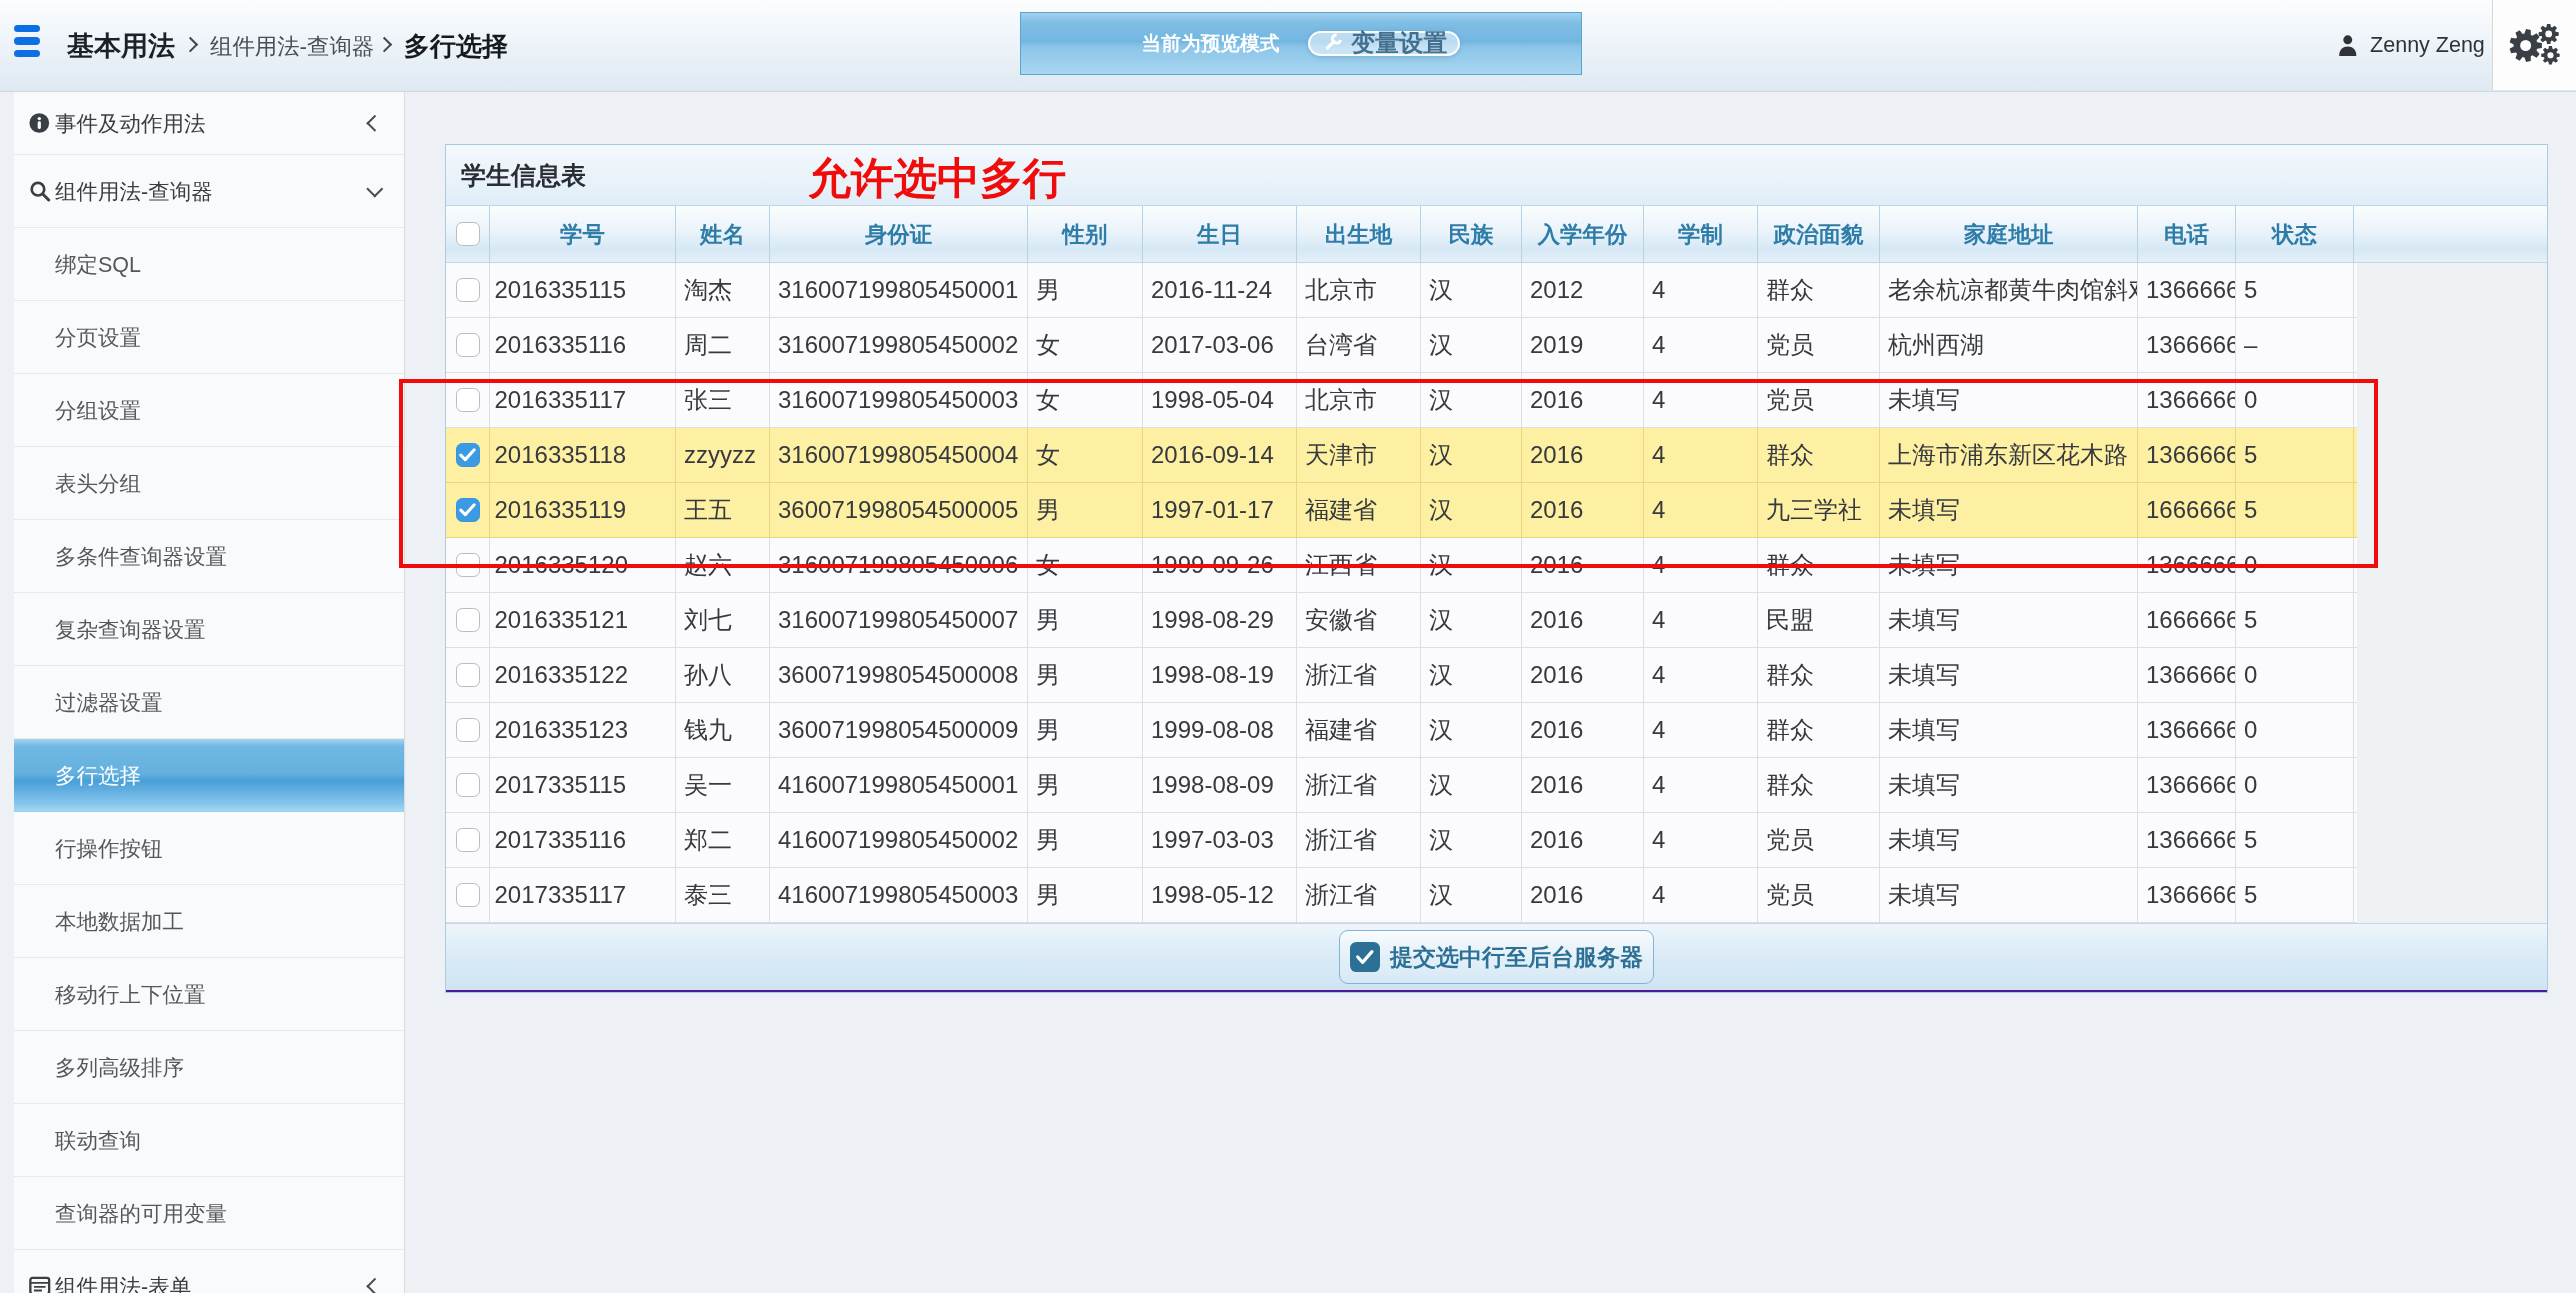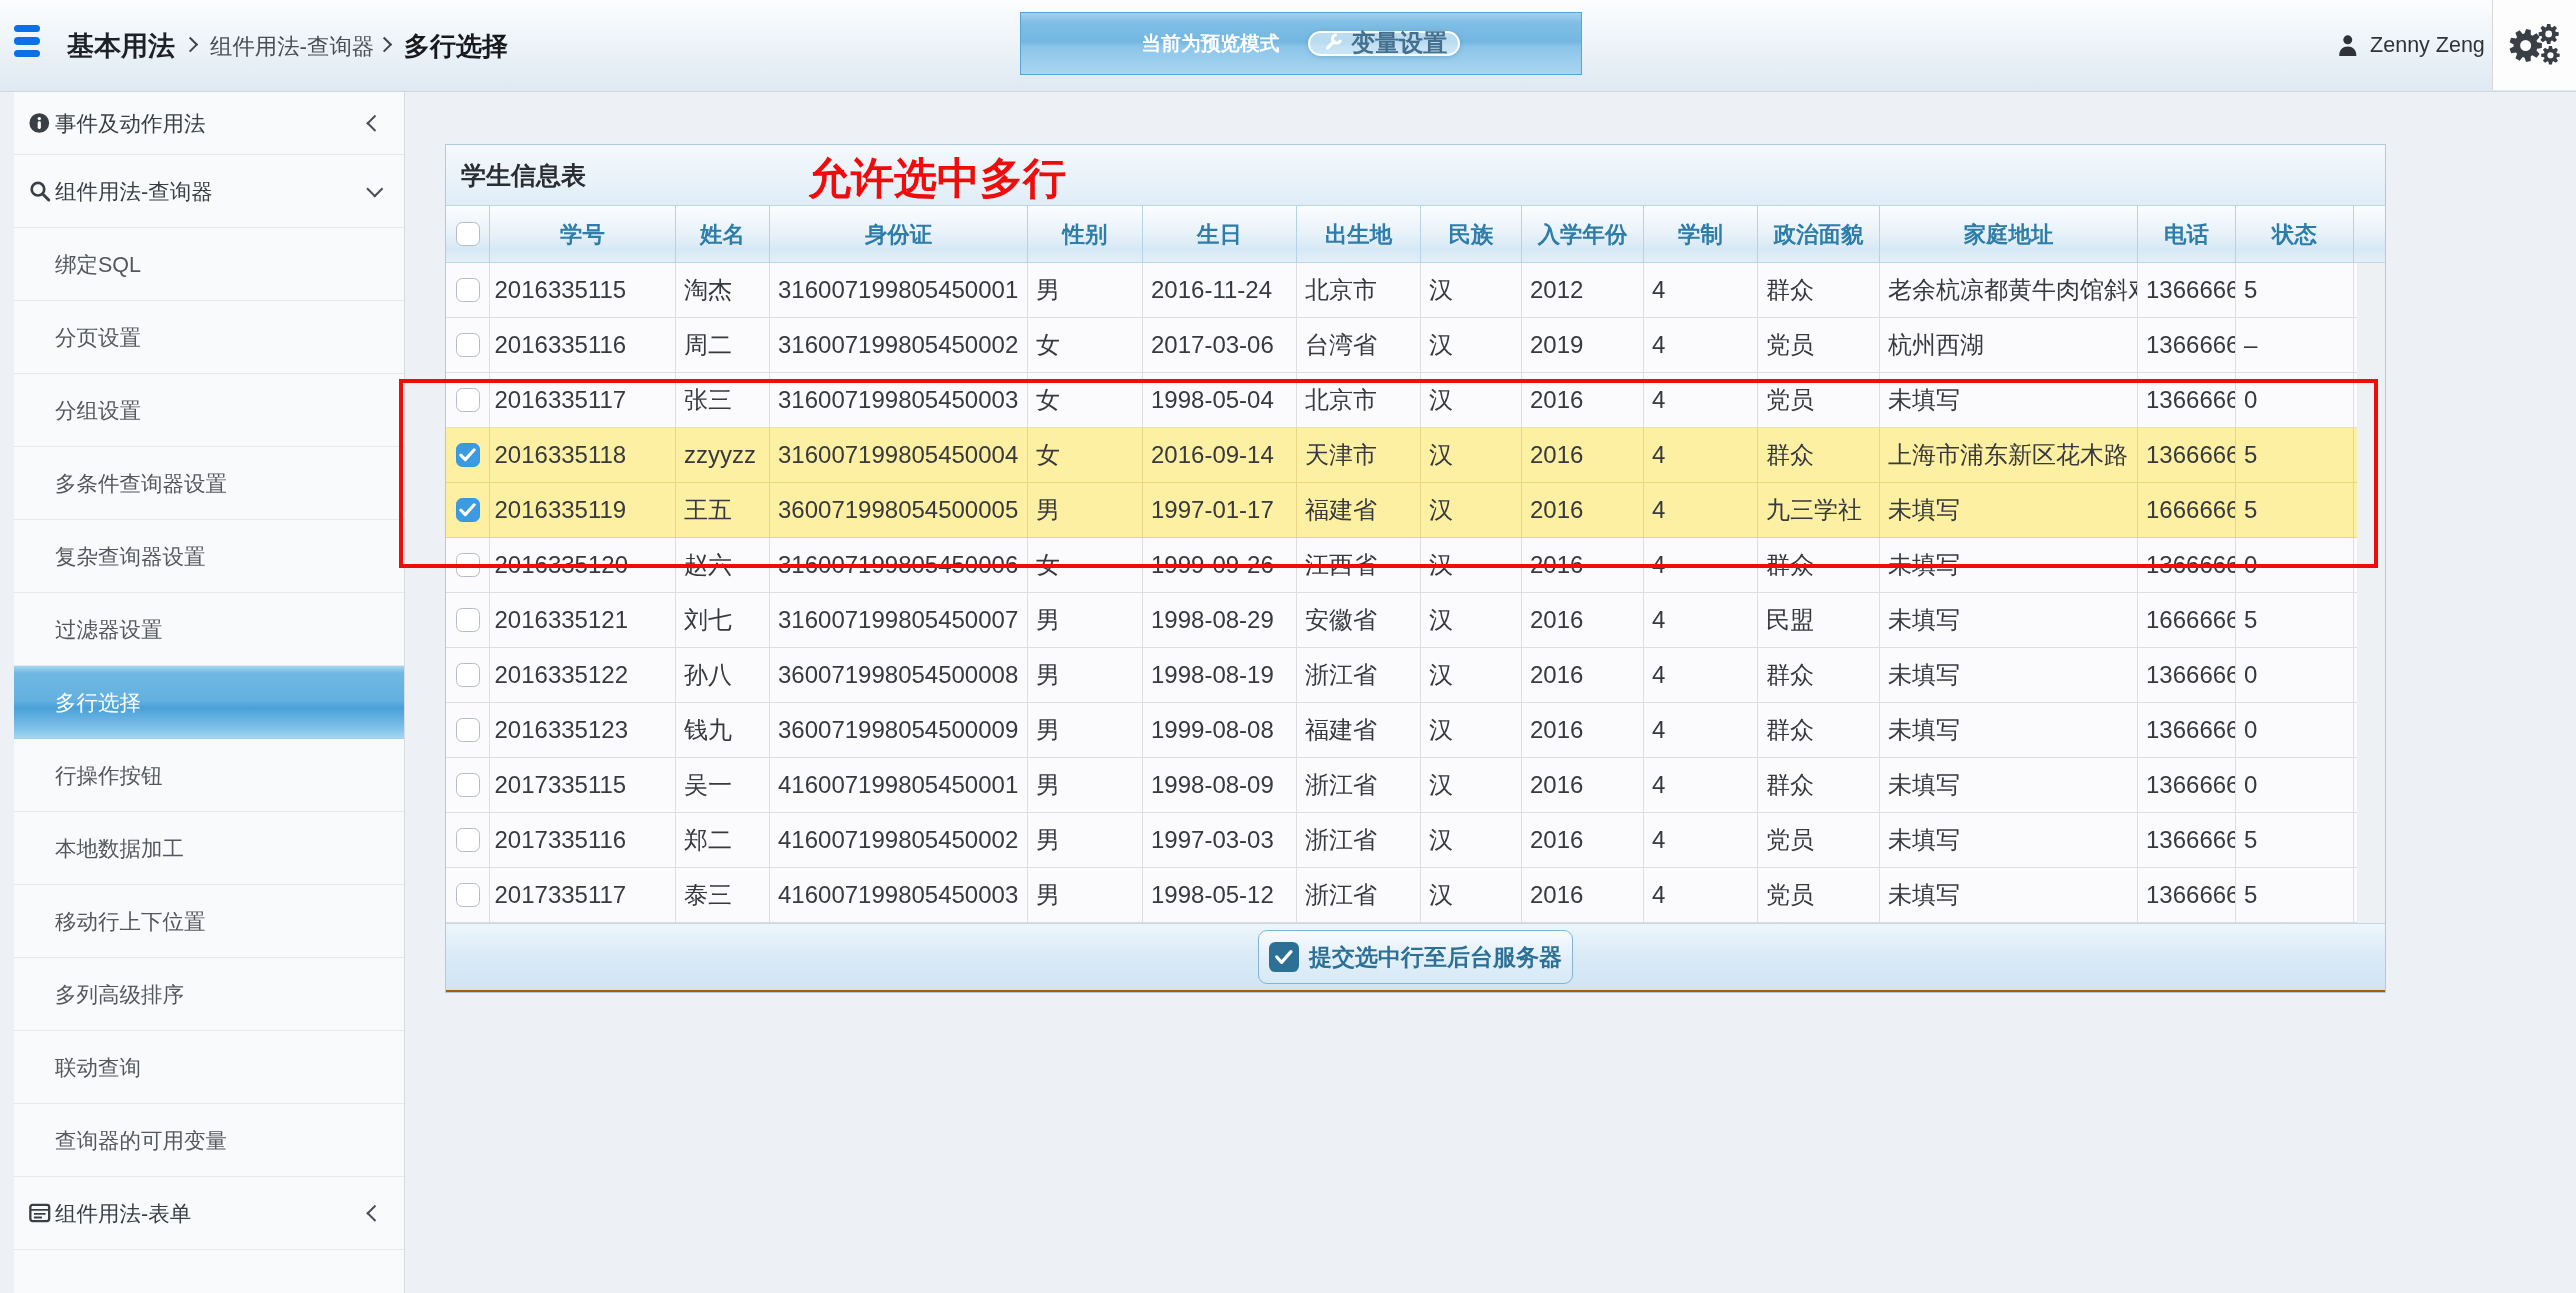--- a/index.html
+++ b/index.html
@@ -95,22 +95,22 @@
     transform: translateY(-70%) rotate(45deg);
   }
   .side-item.selected {
     background: linear-gradient(180deg, #a5d6f2 0%, #70b8e3 10%, #63b0df 48%, #48a0d6 58%, #5fade0 70%, #86c6eb 90%, #a3d7f3 100%);
     border-bottom-color: #9cd2f1;
   }
   .side-item.selected .lbl { color: #ffffff; }
 
   
   .panel {
-    position: absolute; left: 445px; top: 144px; width: 1941px; height: 849px;
-    border: 1.8px solid #aecadd; background: #a16207;
+    position: absolute; left: 445px; top: 144px; width: 2103px; height: 849px;
+    border: 1.8px solid #aecadd; background: #4c1d95;
   }
   .panel-title {
     height: 61px; border-bottom: 1.8px solid #bcd5e8;
     background: linear-gradient(180deg, #f4f9fc 0%, #e0edf7 100%);
     display: flex; align-items: center; padding-left: 15px;
     font-size: 25px; font-weight: bold; color: #2a2d33;
   }
   .thead {
     display: flex; height: 57px; border-bottom: 1.8px solid #bdd6e9; margin-top: 0;
     background: linear-gradient(180deg, #fbfdfe 0%, #eaf3fa 45%, #d6e8f5 78%, #e5f0f8 100%);
@@ -244,20 +244,23 @@
   </div>
 
   <div class="side-item sub">
       <span class="lbl">绑定SQL</span>
     </div>
   <div class="side-item sub">
       <span class="lbl">分页设置</span>
     </div>
   <div class="side-item sub">
       <span class="lbl">分组设置</span>
+    </div>
+  <div class="side-item sub">
+      <span class="lbl">表头分组</span>
     </div>
   <div class="side-item sub">
       <span class="lbl">多条件查询器设置</span>
     </div>
   <div class="side-item sub">
       <span class="lbl">复杂查询器设置</span>
     </div>
   <div class="side-item sub">
       <span class="lbl">过滤器设置</span>
     </div>

